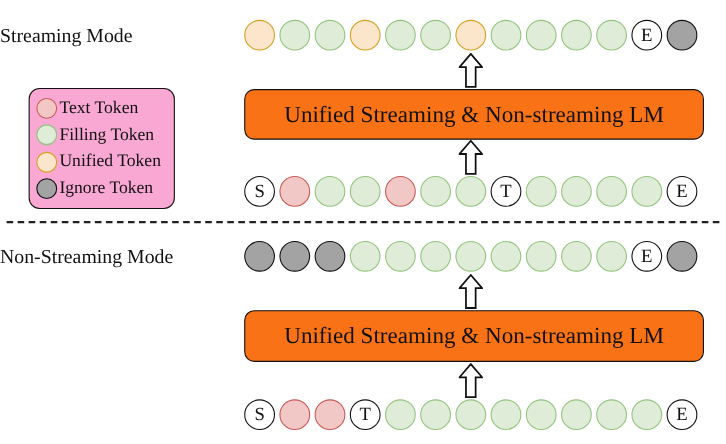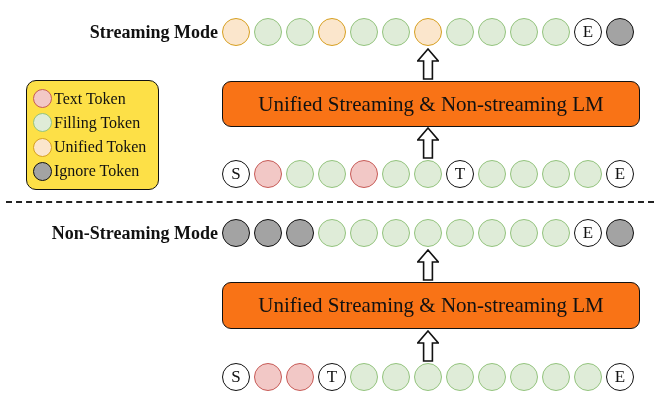--- a/index.html
+++ b/index.html
@@ -9,25 +9,24 @@
     height: 404px;
     background: #fff;
     font-family: "Liberation Serif", serif;
     color: #111;
     overflow: hidden;
   }
   .mode-label {
     position: absolute;
     left: 0;
     width: 218px;
-    text-align: right;
+    text-align: left;
     font-size: 18px;
     line-height: 22px;
     white-space: nowrap;
-    font-weight: bold;
   }
   .token-row {
     position: absolute;
     left: 222px;
     display: flex;
     gap: 4px;
   }
   .token, .legend-dot {
     box-sizing: border-box;
     border-style: solid;
@@ -67,21 +66,21 @@
   .up-arrow { position: absolute; left: 417px; }
   .legend {
     position: absolute;
     left: 26px;
     top: 80px;
     width: 133px;
     height: 110px;
     box-sizing: border-box;
     border: 1.7px solid #111;
     border-radius: 10px;
-    background: #fde047;
+    background: #f9a8d4;
     display: flex;
     flex-direction: column;
     justify-content: space-evenly;
     padding: 3px 2px 3px 6px;
   }
   .legend-row { display: flex; align-items: center; gap: 2px; }
   .legend-label { font-size: 16px; white-space: nowrap; }
   .divider {
     position: absolute;
     left: 6px;

